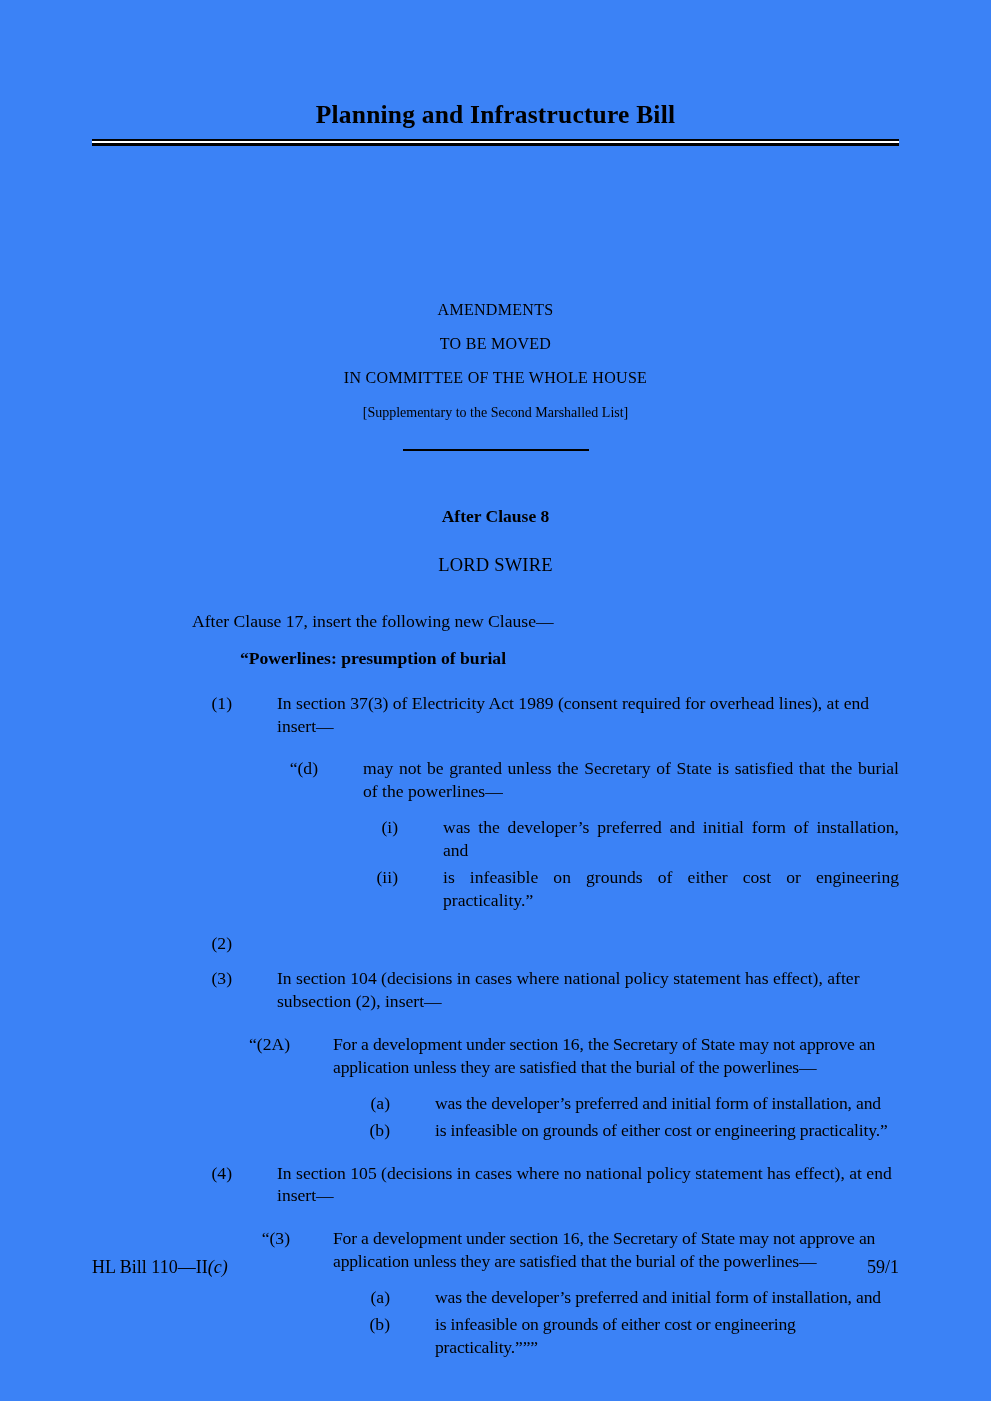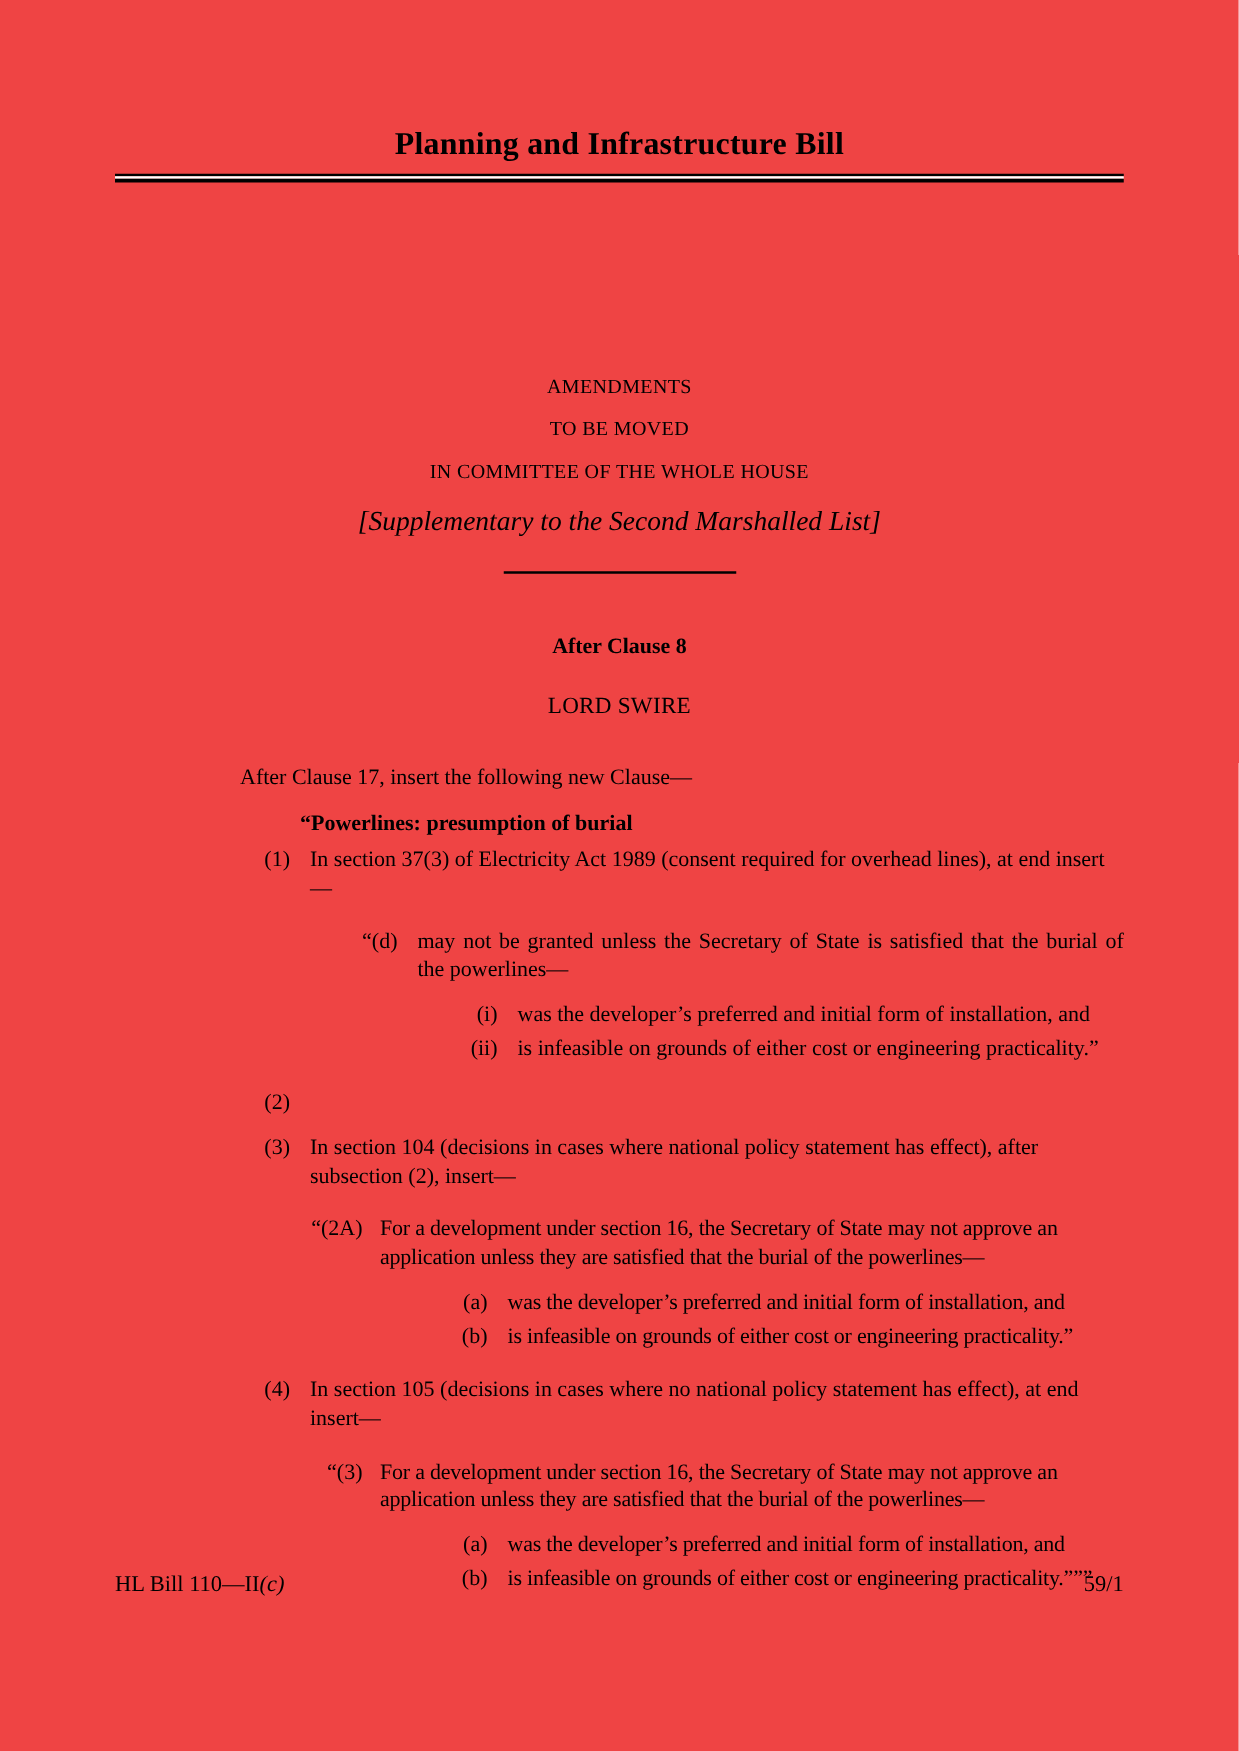--- a/index.html
+++ b/index.html
@@ -8,21 +8,21 @@
     background: #ffffff;
   }
   body {
     font-family: "Liberation Serif", "DejaVu Serif", serif;
     color: #000000;
   }
   .page {
     position: relative;
     width: 991px;
     height: 1401px;
-    background: #ef4444;
+    background: #3b82f6;
     overflow: hidden;
     box-sizing: border-box;
   }
 
   
   .masthead {
     position: absolute;
     left: 92px;
     top: 100px;
     width: 807px;
@@ -61,22 +61,21 @@
     text-align: center;
   }
   .headblock .hline {
     font-size: 16px;
     line-height: 1.0;
     letter-spacing: 0.3px;
     margin: 0 0 18px 0;
   }
   .headblock .hline.last { margin-bottom: 20px; }
   .headblock .subtitle {
-    font-style: italic;
-    font-size: 22px;
+    font-size: 14px;
     line-height: 1.0;
     margin: 0;
   }
   .short-rule {
     width: 186px;
     height: 2px;
     background: #000;
     margin: 29px auto 0 auto;
   }
 
@@ -110,41 +109,42 @@
     font-size: 17.6px;
   }
   .lead-in {
     margin: 16px 0 14px 0;
     padding-left: 100px;
     line-height: 1.30;
   }
   .clause-title {
     font-weight: bold;
     padding-left: 148px;
-    margin: 0 0 6px 0;
+    margin: 0 0 22px 0;
     line-height: 1.30;
   }
 
   
   .row {
     display: flex;
     align-items: flex-start;
     margin: 0 0 13px 0;
   }
   .row .marker {
     flex: 0 0 auto;
     text-align: right;
     line-height: 1.30;
   }
   .row .text {
     flex: 1 1 auto;
     text-align: justify;
     text-justify: inter-word;
     line-height: 1.30;
     hyphens: none;
+    margin-left: 29px;
   }
   .row .text.nojust { text-align: left; }
 
   
   .lvl1 .marker { width: 140px; padding-right: 16px; }
   
   .lvl2 { padding-left: 148px; }
   .lvl2 .marker { width: 78px; padding-right: 16px; }
   
   .lvl3 { padding-left: 256px; }

